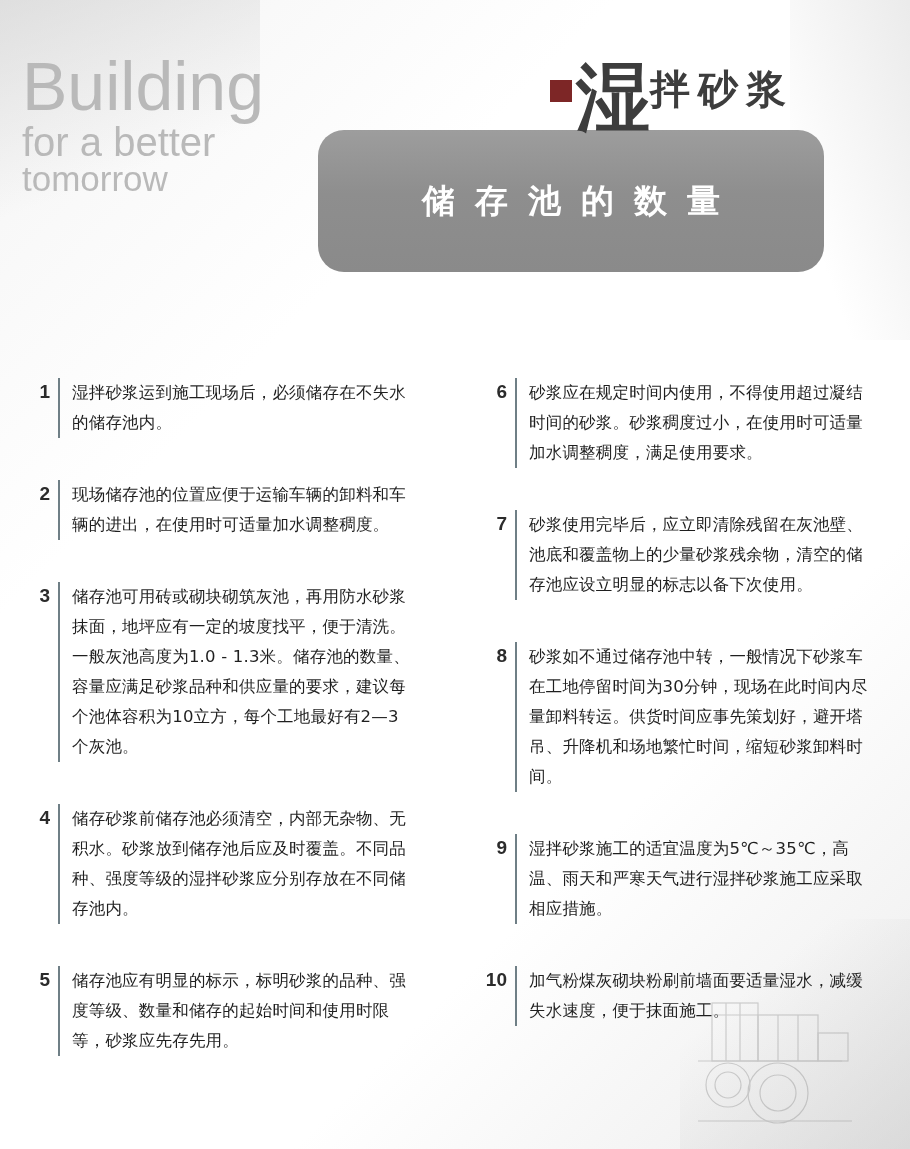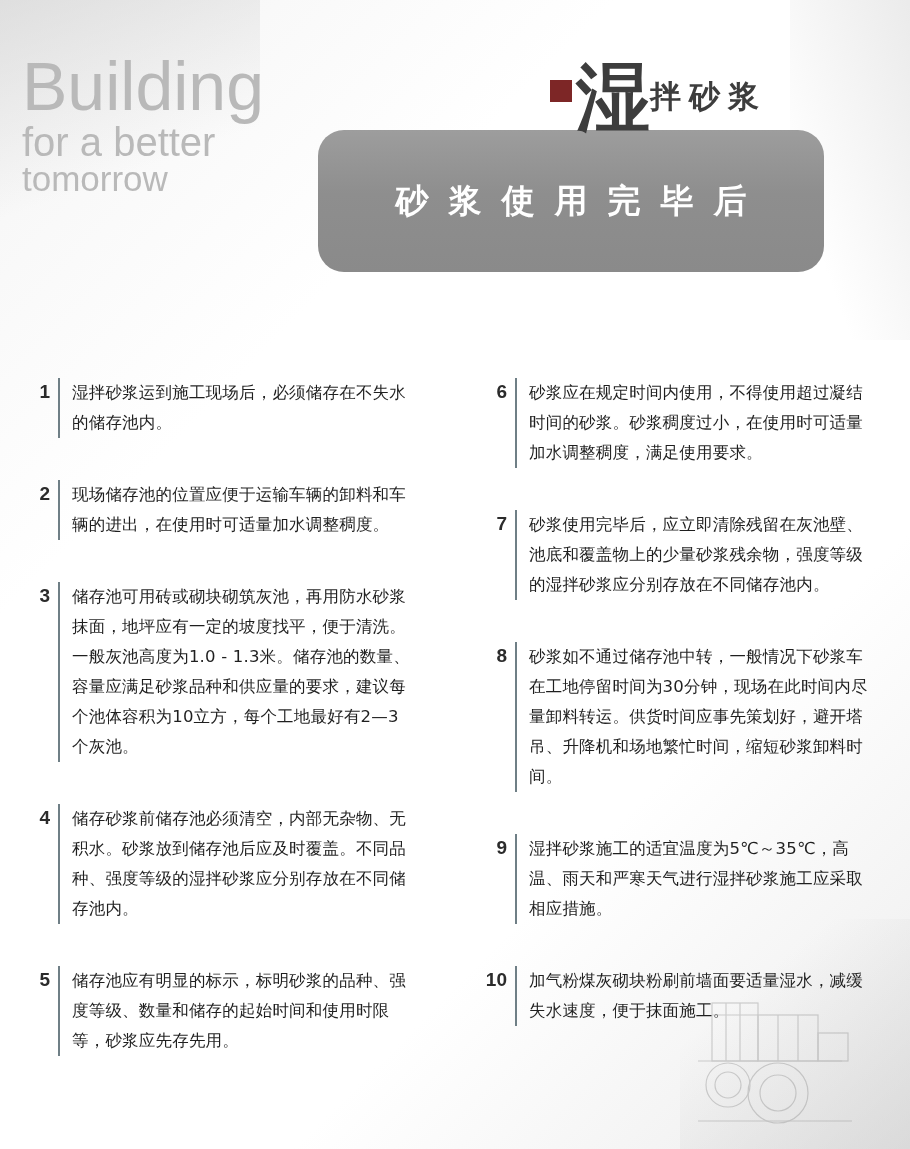--- a/index.html
+++ b/index.html
@@ -109,25 +109,24 @@
     flex: none;
   }
   .headline .big {
     font-size: 74px;
     line-height: 0.95;
     color: #3d3d3d;
     font-weight: bold;
     font-family: "DejaVu Sans", "Liberation Sans", sans-serif;
   }
   .headline .rest {
-    font-size: 31px;
+    font-size: 40px;
     color: #3d3d3d;
     font-weight: bold;
     letter-spacing: 8px;
-    margin-top: 14px;
     font-family: "DejaVu Sans", "Liberation Sans", sans-serif;
   }
 
   
   .columns {
     position: absolute;
     left: 0;
     top: 378px;
     width: 910px;
     display: flex;
@@ -192,21 +191,21 @@
   <div class="corner-bottom-right"></div>
 
   <div class="slogan">
     <span class="l1">Building</span>
     <span class="l3">for a better</span>
     <span class="l4">tomorrow</span>
   </div>
 
   <div class="title-wrap">
     <div class="banner"></div>
-    <div class="banner-text">砂浆使用完毕后</div>
+    <div class="banner-text">储存池的数量</div>
     <div class="headline">
       <span class="sq"></span>
       <span class="big">湿</span>
       <span class="rest">拌砂浆</span>
     </div>
   </div>
 
   <div class="columns">
 
     <div class="col left">
@@ -247,21 +246,21 @@
 
       <div class="item">
         <div class="num">6</div>
         <div class="bar"></div>
         <div class="txt">砂浆应在规定时间内使用，不得使用超过凝结时间的砂浆。砂浆稠度过小，在使用时可适量加水调整稠度，满足使用要求。</div>
       </div>
 
       <div class="item">
         <div class="num">7</div>
         <div class="bar"></div>
-        <div class="txt">砂浆使用完毕后，应立即清除残留在灰池壁、池底和覆盖物上的少量砂浆残余物，强度等级的湿拌砂浆应分别存放在不同储存池内。</div>
+        <div class="txt">砂浆使用完毕后，应立即清除残留在灰池壁、池底和覆盖物上的少量砂浆残余物，清空的储存池应设立明显的标志以备下次使用。</div>
       </div>
 
       <div class="item">
         <div class="num">8</div>
         <div class="bar"></div>
         <div class="txt">砂浆如不通过储存池中转，一般情况下砂浆车在工地停留时间为30分钟，现场在此时间内尽量卸料转运。供货时间应事先策划好，避开塔吊、升降机和场地繁忙时间，缩短砂浆卸料时间。</div>
       </div>
 
       <div class="item">
         <div class="num">9</div>

